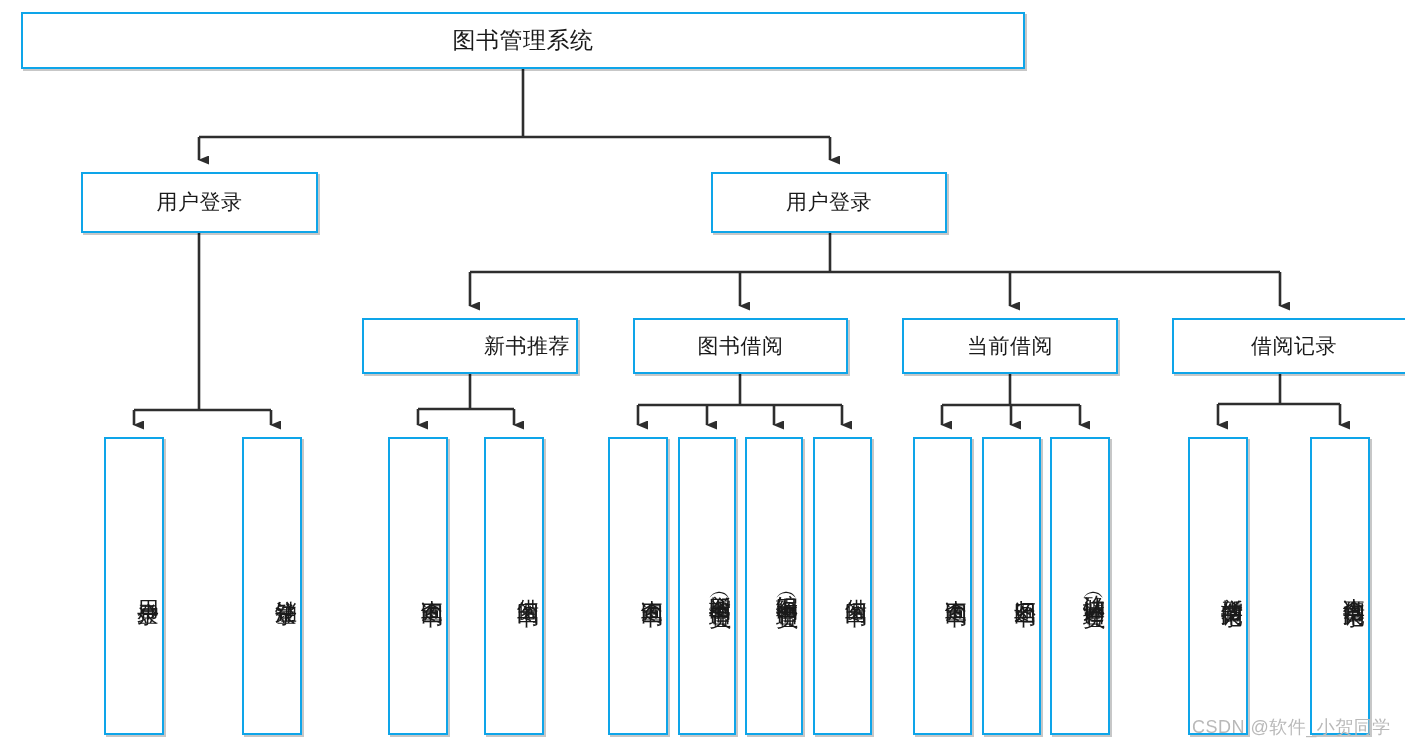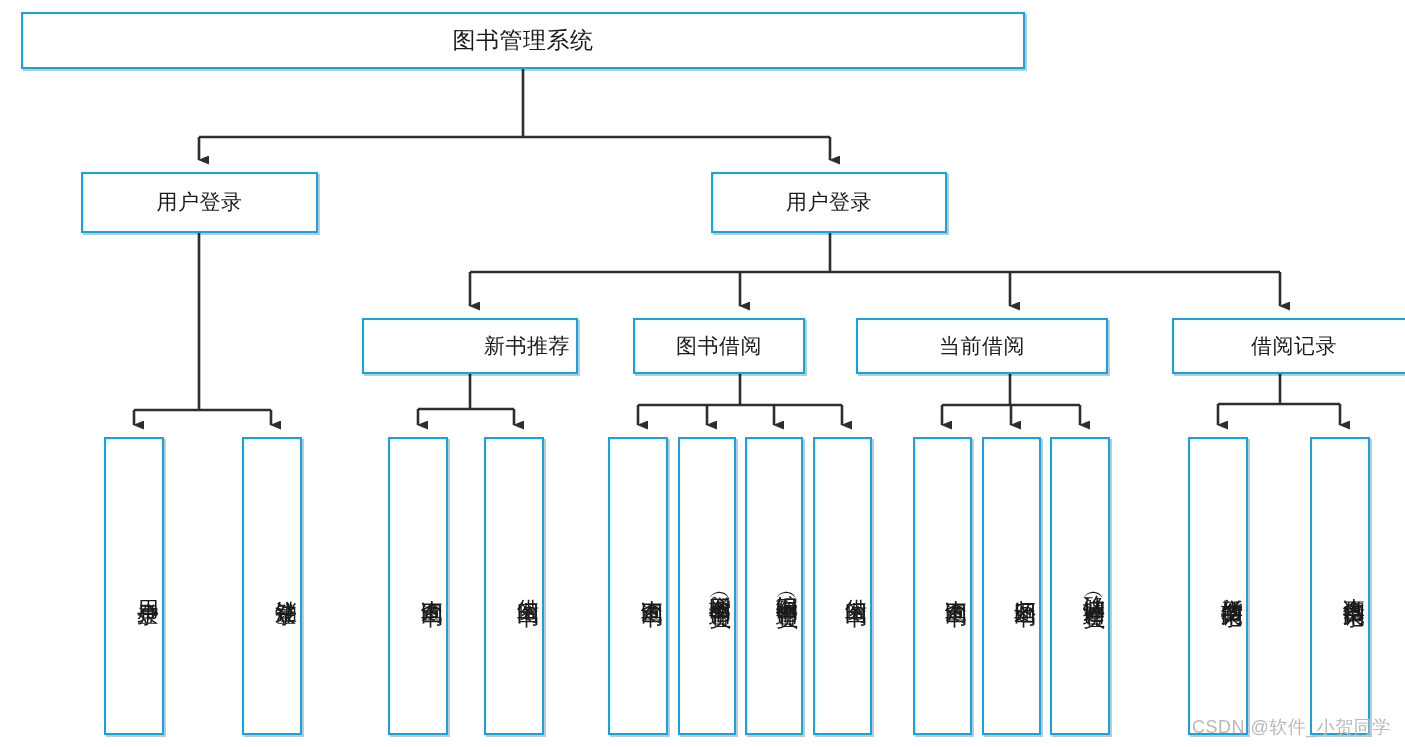--- a/index.html
+++ b/index.html
@@ -132,24 +132,24 @@
   <div class="node horiz" style="left:81px; top:172px; width:237px; height:61px;">
     <span>用户登录</span>
   </div>
   <div class="node horiz" style="left:711px; top:172px; width:236px; height:61px;">
     <span>用户登录</span>
   </div>
 
   <div class="node horiz" style="left:362px; top:318px; width:216px; height:56px;justify-content:flex-end;">
     <span>新书推荐</span>
   </div>
-  <div class="node horiz" style="left:633px; top:318px; width:172px; height:56px;">
+  <div class="node horiz" style="left:633px; top:318px; width:215px; height:56px;">
     <span>图书借阅</span>
   </div>
-  <div class="node horiz" style="left:856px; top:318px; width:252px; height:56px;font-family:Liberation Serif, serif;">
+  <div class="node horiz" style="left:902px; top:318px; width:216px; height:56px;font-family:Liberation Serif, serif;">
     <span>当前借阅</span>
   </div>
   <div class="node horiz" style="left:1172px; top:318px; width:244px; height:56px;">
     <span>借阅记录</span>
   </div>
 
   <div class="node vert" style="left:104px; top:437px; width:60px; height:298px;">
     <span class="vlabel">用户登录</span>
   </div>
   <div class="node vert" style="left:242px; top:437px; width:60px; height:298px;">

